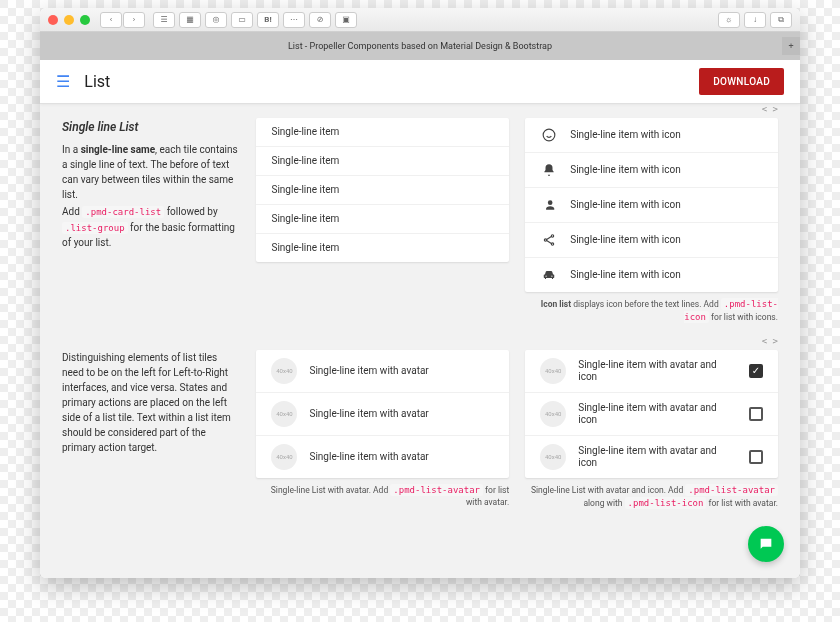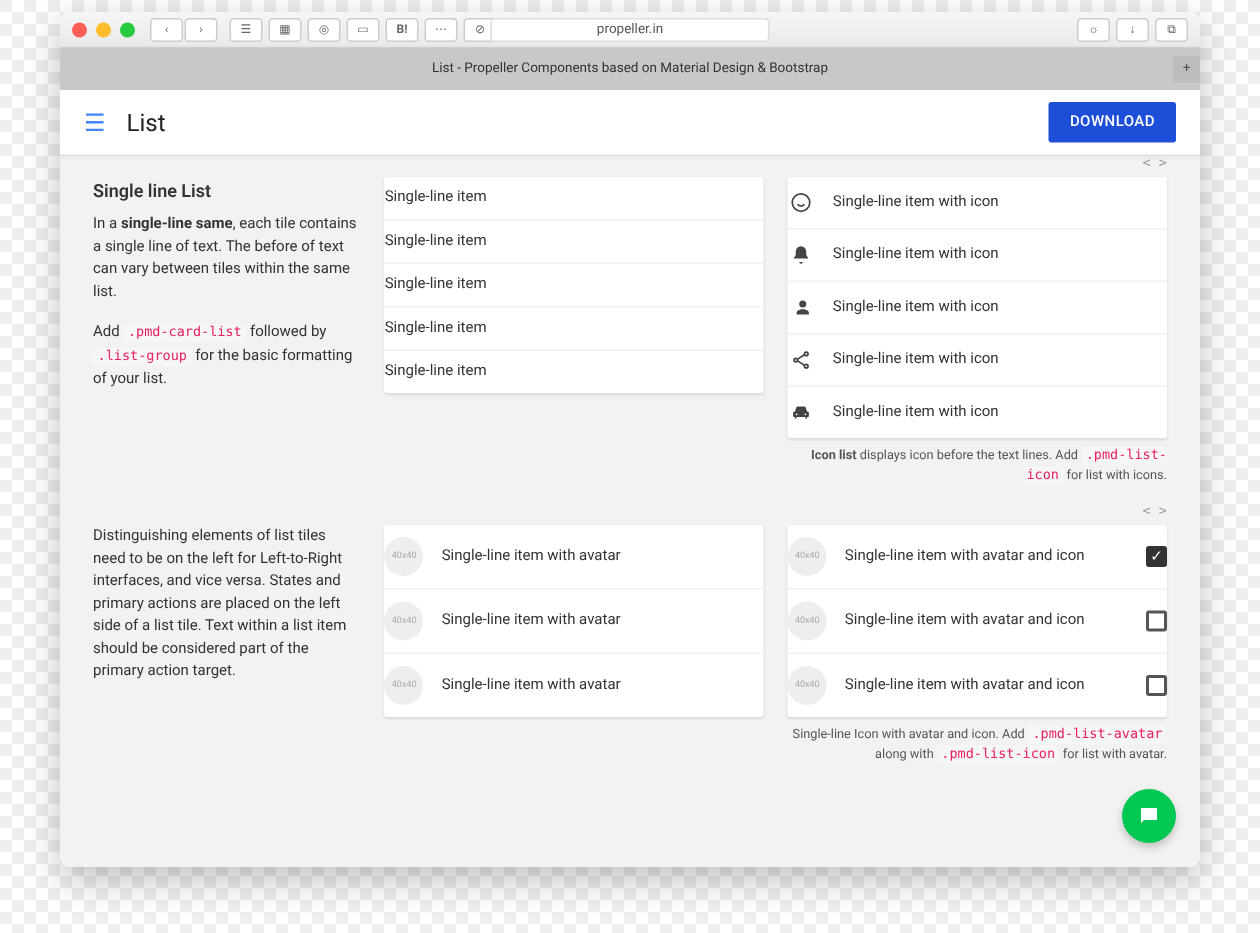--- a/index.html
+++ b/index.html
@@ -12,30 +12,30 @@
 .nav-btns { display:flex; gap:1px; margin-left:10px;}
 .nav-btn, .tool-btn { width:22px; height:16px; border:1px solid #ccc; background:#fff; border-radius:3px; display:flex;align-items:center;justify-content:center;font-size:8px;color:#666;}
 .toolbar-icons{display:flex;gap:4px;margin-left:8px;}
 .addr { position:absolute; left:50%; transform:translateX(-50%); font-size:9px; color:#555; padding:2px 70px; border:1px solid #ddd; border-radius:3px; background:#fff;}
 .tab-strip { height:28px; background:#c8c8c8; display:flex;align-items:center;justify-content:center;font-size:9px;color:#333;position:relative;}
 .tab-plus{position:absolute;right:0;width:18px;height:18px;display:flex;align-items:center;justify-content:center;background:#bdbdbd;color:#555;}
 .page { background:#f2f2f2; height:528px; overflow:hidden; }
 .app-header { background:#fff; height:44px; display:flex; align-items:center; padding:0 16px; border-bottom:1px solid #e0e0e0; box-shadow:0 1px 3px rgba(0,0,0,0.05);}
 .hamburger { color:#4285f4; font-size:16px; margin-right:14px; cursor:pointer;}
 .page-title { font-size:16px; font-weight:400; color:#222; flex:1;}
-.download-btn { background:#1d4ed8; color:#fff; border:none; padding:8px 14px; font-size:10px; font-weight:500; border-radius:2px; letter-spacing:0.3px; cursor:pointer;}
+.download-btn { background:#b91c1c; color:#fff; border:none; padding:8px 14px; font-size:10px; font-weight:500; border-radius:2px; letter-spacing:0.3px; cursor:pointer;}
 .content { padding:14px 22px; display:flex; flex-direction:column; gap:26px;}
 .section { display:flex; gap:16px; position:relative;}
 .code-toggle{position:absolute;right:0;top:-14px;font-size:9px;color:#999;font-family:monospace;}
 .description { width:180px; font-size:10px; color:#333; line-height:1.5;}
-.description h3{font-size:12px;font-weight:600;margin-bottom:6px;}
+.description h3{font-size:12px;font-weight:600;margin-bottom:6px;font-style:italic;}
 .code{font-family:Menlo,monospace;font-size:9px;color:#e91e63;background:#f6f6f6;padding:1px 3px;border-radius:2px;}
 .card-wrap{width:255px;display:flex;flex-direction:column;gap:6px;}
 .card { background:#fff; border-radius:2px; box-shadow:0 1px 2px rgba(0,0,0,0.1); }
-.list-item { display:flex; align-items:center; padding:8px 0; font-size:10px; color:#333; border-bottom:1px solid #f0f0f0; gap:12px;}
+.list-item { display:flex; align-items:center; padding:8px 15px; font-size:10px; color:#333; border-bottom:1px solid #f0f0f0; gap:12px;}
 .list-item:last-child{border-bottom:none;}
 .item-icon{width:18px;height:18px;display:flex;align-items:center;justify-content:center;color:#444;flex-shrink:0;}
 .avatar{width:26px;height:26px;border-radius:50%;background:#eee;display:flex;align-items:center;justify-content:center;font-size:6px;color:#aaa;flex-shrink:0;}
 .item-text{flex:1;line-height:1.2;}
 .checkbox{width:14px;height:14px;border:2px solid #555;border-radius:2px;display:flex;align-items:center;justify-content:center;flex-shrink:0;}
 .checkbox.checked{background:#333;border-color:#333;color:#fff;font-size:10px;}
 .caption{font-size:8.5px;color:#555;line-height:1.4;text-align:right;}
 .fab{position:absolute;bottom:16px;right:16px;width:36px;height:36px;border-radius:50%;background:#00c853;display:flex;align-items:center;justify-content:center;color:#fff;box-shadow:0 3px 6px rgba(0,0,0,0.2);}
 .right-tools{position:absolute;right:8px;display:flex;gap:4px;}
 svg{display:block;}
@@ -59,21 +59,20 @@
       <div class="tool-btn">▦</div>
       <div class="tool-btn">◎</div>
       <div class="tool-btn">▭</div>
       <div class="tool-btn">
           <b>B!</b>
         </div>
       <div class="tool-btn">⋯</div>
       <div class="tool-btn">⊘</div>
       <div class="tool-btn">▣</div>
     </div>
-    <div class="addr">propeller.in</div>
     <div class="right-tools">
       <div class="tool-btn">☼</div>
       <div class="tool-btn">↓</div>
       <div class="tool-btn">⧉</div>
     </div>
   </div>
   <div class="tab-strip">
     <span>List - Propeller Components based on Material Design &amp; Bootstrap</span>
     <div class="tab-plus">+</div>
   </div>
@@ -88,21 +87,21 @@
     <div class="content">
 
       <div class="section">
         <div class="code-toggle">&lt; &gt;</div>
 
         <div class="description">
           <h3>Single line List</h3>
           <p>
             <span>In a </span><b>single-line same</b><span>, each tile contains a single line of text. The before of text can vary between tiles within the same list.</span>
           </p>
-          <p style="margin-top:12px;">
+          <p style="margin-top:2px;">
             <span>Add </span><span class="code">.pmd-card-list</span><span> followed by </span><span class="code">.list-group</span><span> for the basic formatting of your list.</span>
           </p>
         </div>
 
         <div class="card-wrap">
           <div class="card">
             <div class="list-item">
                 <span class="item-text">Single-line item</span>
               </div>
             <div class="list-item">
@@ -189,20 +188,23 @@
             </div>
             <div class="list-item">
               <span class="avatar">40x40</span>
               <span class="item-text">Single-line item with avatar</span>
             </div>
             <div class="list-item">
               <span class="avatar">40x40</span>
               <span class="item-text">Single-line item with avatar</span>
             </div>
           </div>
+          <div class="caption">
+            <span>Single-line List with avatar. Add </span><span class="code">.pmd-list-avatar</span><span> for list with avatar.</span>
+          </div>
         </div>
 
         <div class="card-wrap">
           <div class="card">
             <div class="list-item">
               <span class="avatar">40x40</span>
               <span class="item-text">Single-line item with avatar and icon</span>
               <span class="checkbox checked">✓</span>
             </div>
             <div class="list-item">
@@ -210,21 +212,21 @@
               <span class="item-text">Single-line item with avatar and icon</span>
               <span class="checkbox"></span>
             </div>
             <div class="list-item">
               <span class="avatar">40x40</span>
               <span class="item-text">Single-line item with avatar and icon</span>
               <span class="checkbox"></span>
             </div>
           </div>
           <div class="caption">
-            <span>Single-line Icon with avatar and icon. Add </span><span class="code">.pmd-list-avatar</span><span> along with </span><span class="code">.pmd-list-icon</span><span> for list with avatar.</span>
+            <span>Single-line List with avatar and icon. Add </span><span class="code">.pmd-list-avatar</span><span> along with </span><span class="code">.pmd-list-icon</span><span> for list with avatar.</span>
           </div>
         </div>
       </div>
 
     </div>
 
     <div class="fab">
       <svg width="16" height="16" viewBox="0 0 24 24" fill="currentColor">
           <path d="M4 4h16v12H7l-3 3V4z"></path>
         </svg>

